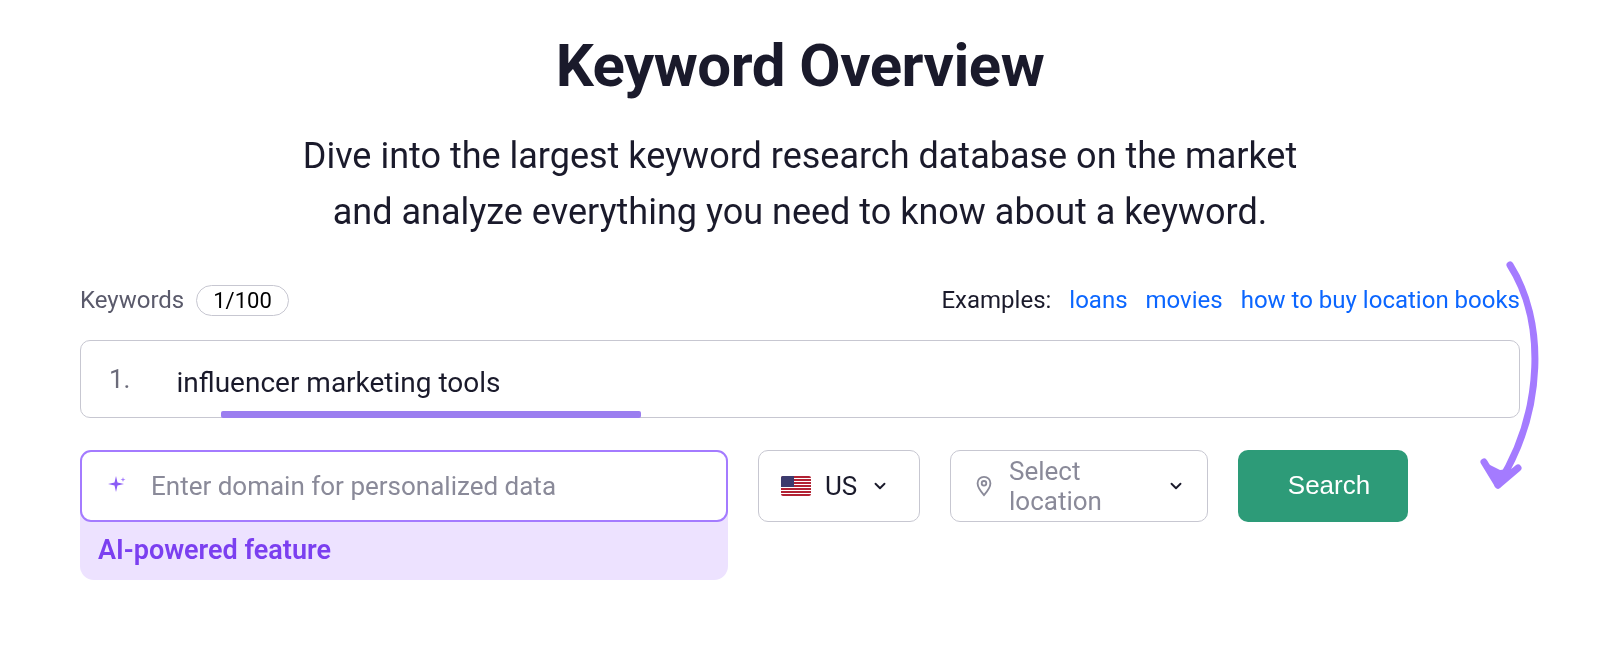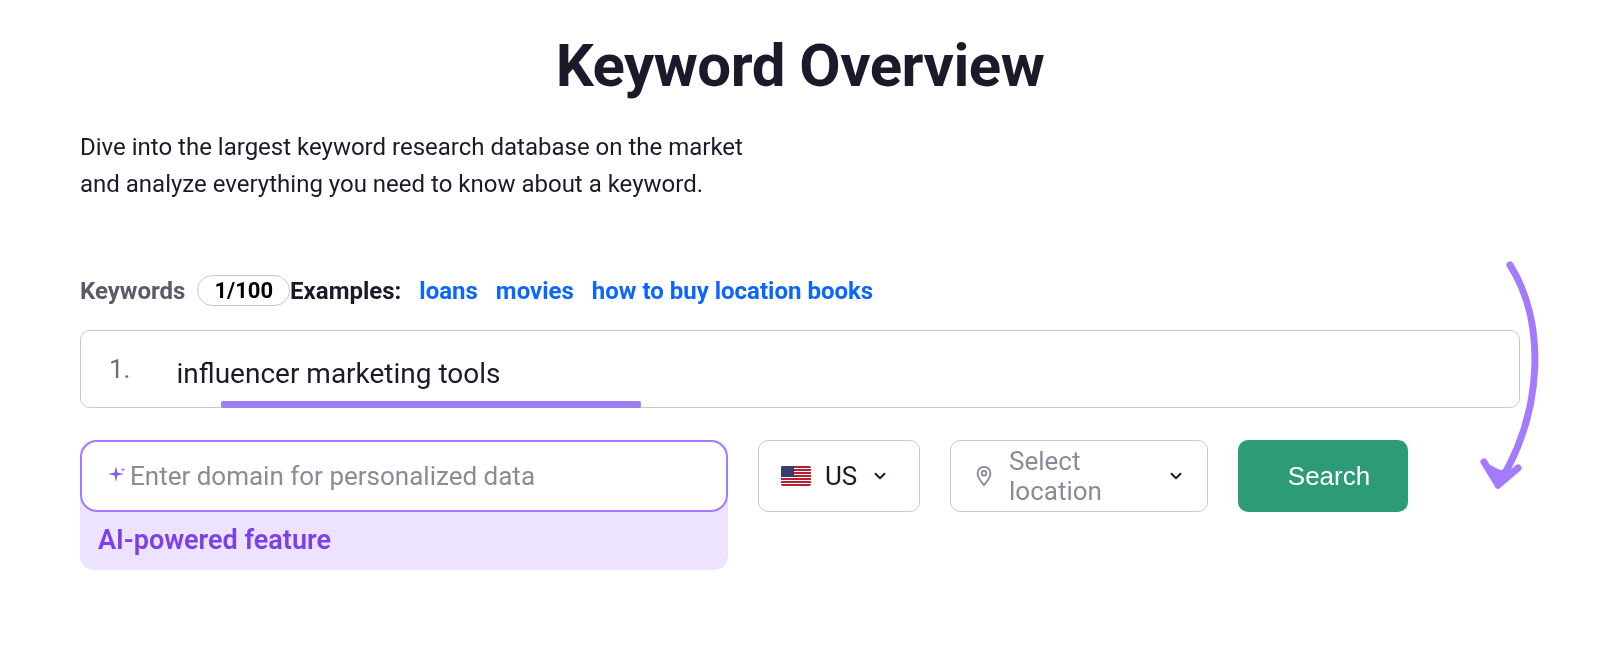--- a/index.html
+++ b/index.html
@@ -17,33 +17,33 @@
   }
   .title {
     font-size: 60px;
     font-weight: 700;
     color: #1a1a2b;
     text-align: center;
     margin-top: 10px;
     letter-spacing: -0.5px;
   }
   .subtitle {
-    font-size: 24px;
-    color: #1a1a2b;
-    text-align: left;
+    font-size: 36px;
+    color: #1a1a2b;
+    text-align: center;
     margin-top: 28px;
     line-height: 1.55;
     font-weight: 400;
   }
   .row-top {
     display: flex;
-    align-items: center;
-    margin-top: 72px;
+    justify-content: space-between;
+    align-items: center;
+    margin-top: 44px;
     font-size: 24px;
-    font-weight: bold;
   }
   .keywords-label {
     color: #5a5a6b;
     display: flex;
     align-items: center;
     gap: 12px;
   }
   .count-pill {
     border: 1.5px solid #c7c7d1;
     border-radius: 999px;
@@ -100,27 +100,27 @@
   }
   .domain-wrap {
     background: #ede2ff;
     border-radius: 14px;
     padding: 0;
     position: relative;
     width: 648px;
   }
   .domain-input {
     border: 2.5px solid #a47bff;
-    border-radius: 17px;
+    border-radius: 11px;
     height: 72px;
     background: #fff;
     display: flex;
     align-items: center;
     padding: 12px 22px;
-    gap: 2px;
+    gap: 23px;
   }
   .domain-placeholder {
     font-size: 26px;
     color: #8a8a99;
   }
   .ai-label {
     font-size: 27px;
     color: #7b3ff0;
     font-weight: 600;
     padding: 12px 18px 14px 18px;

